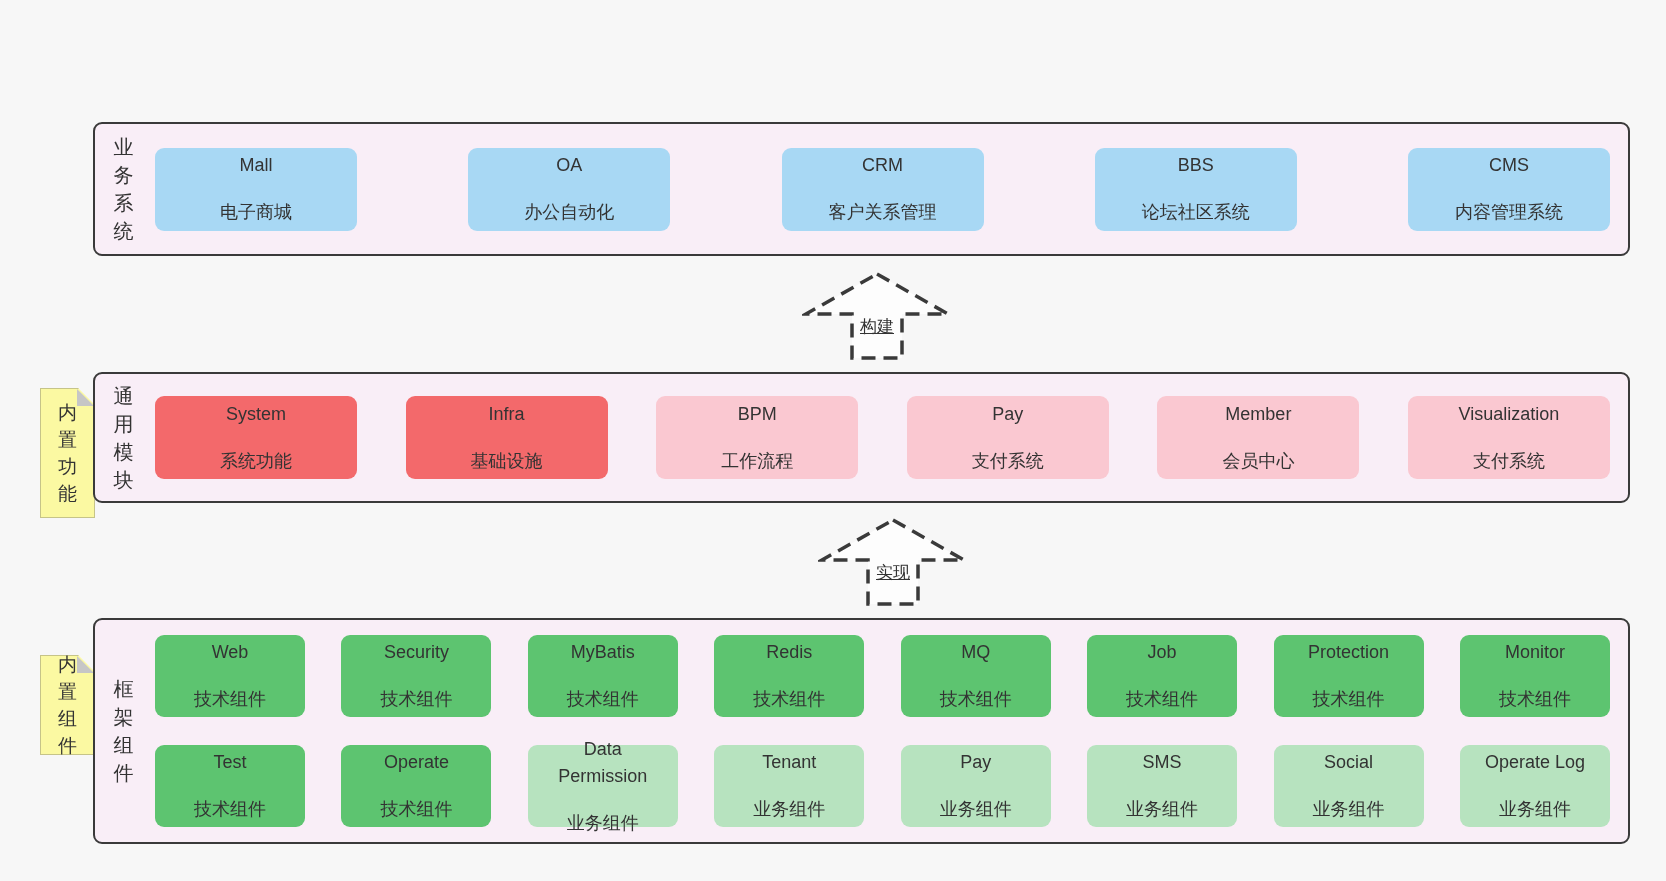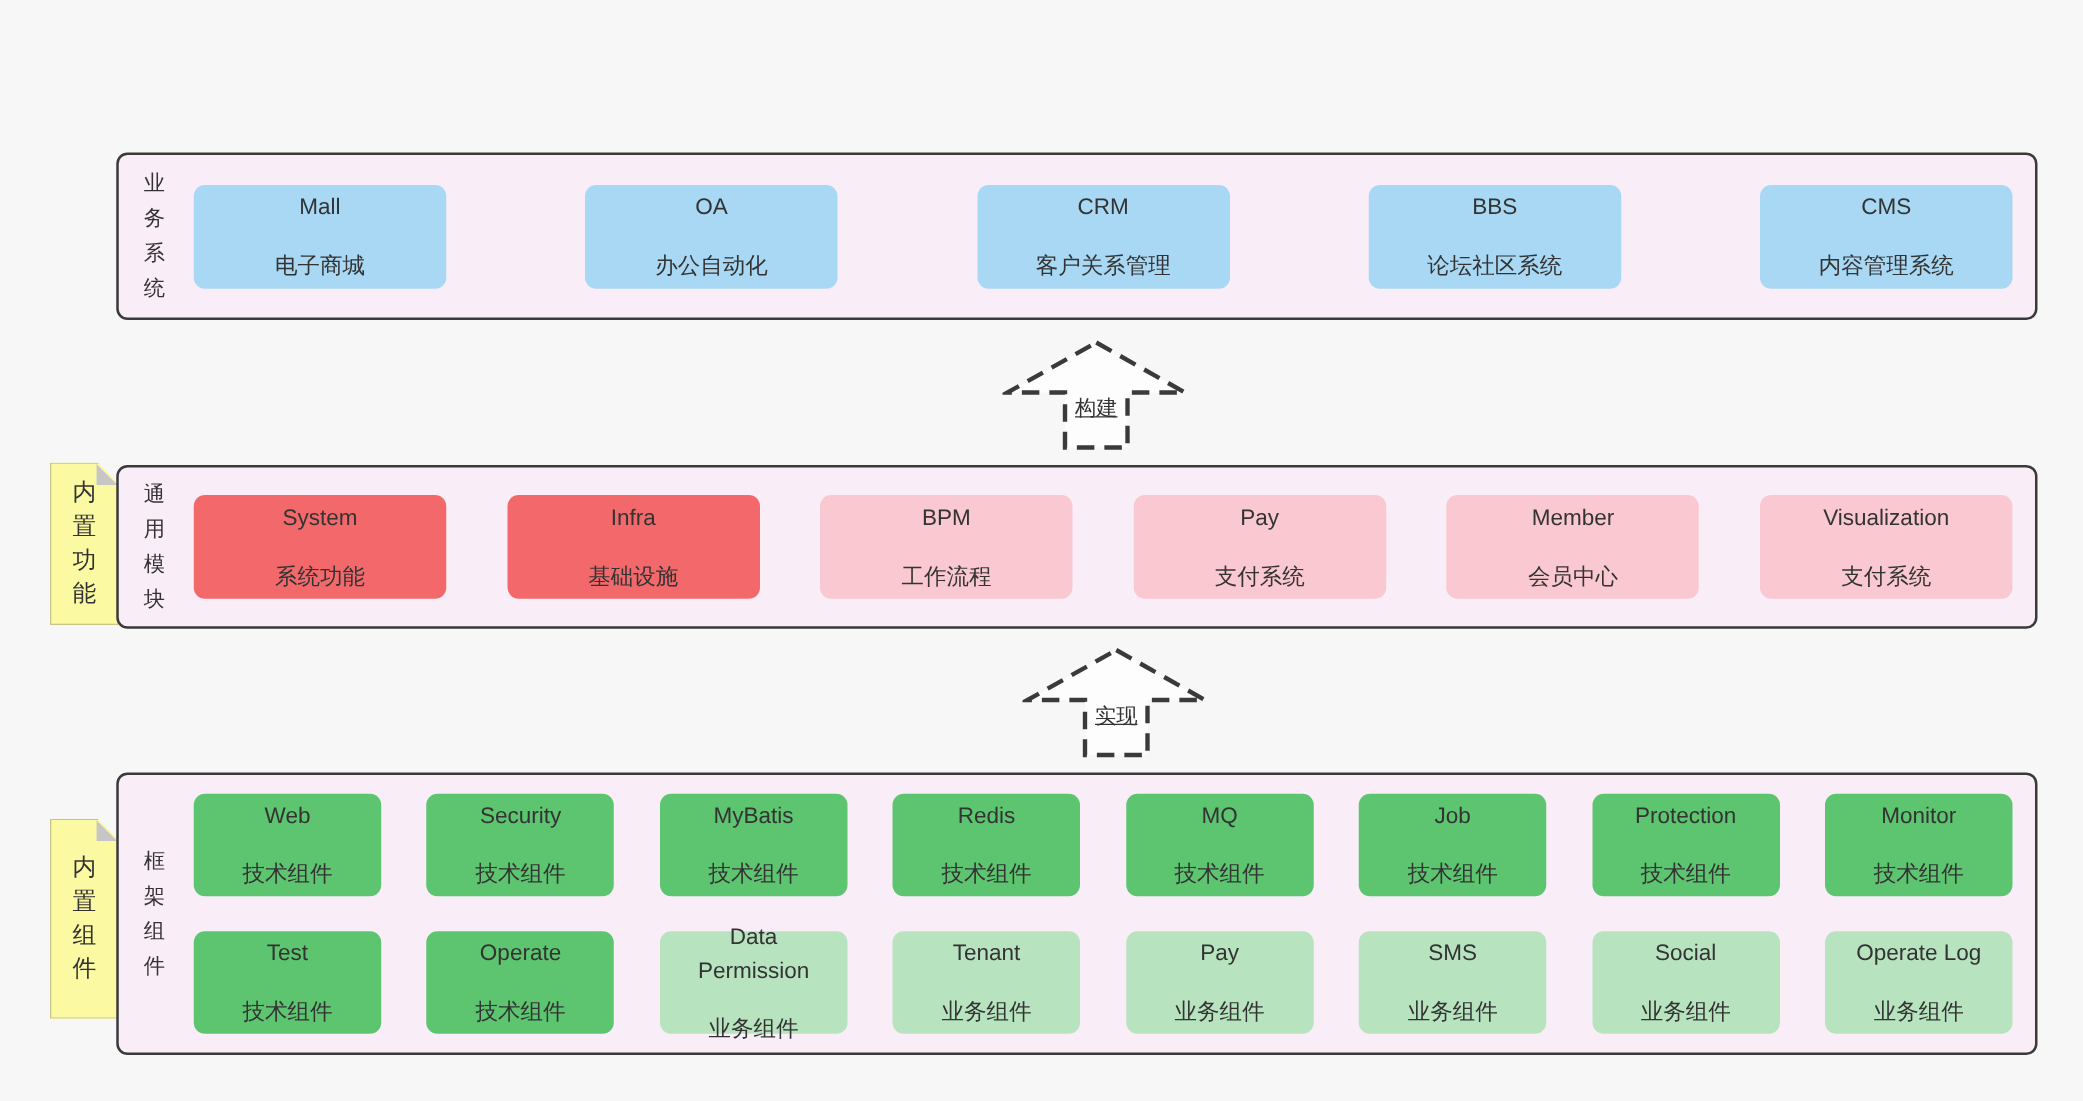--- a/index.html
+++ b/index.html
@@ -19,21 +19,21 @@
     display:flex;align-items:center;
     padding:0 18px 0 60px;
     z-index:2;
   }
   #layer1{top:122px;height:134px}
   #layer2{top:372px;height:131px}
   #layer3{top:618px;height:226px;flex-direction:column;justify-content:center;align-items:stretch}
 
   .layer-label{
     position:absolute;left:15px;top:50%;transform:translateY(-50%);
-    width:27px;font-size:17px;line-height:28px;text-align:center;
+    width:27px;font-size:20px;line-height:28px;text-align:center;
     word-break:break-all;color:var(--text,#333);
   }
 
   .boxes{flex:1;display:flex;justify-content:space-between;align-items:center;min-width:0}
   #layer3 .boxes{flex:0 0 auto}
   #layer3 .boxes.row2{margin-top:28px}
 
   .box{
     box-sizing:border-box;border-radius:9px;
     display:flex;flex-direction:column;justify-content:center;align-items:center;
@@ -51,22 +51,22 @@
 
   
   .note{
     position:absolute;left:40px;width:55px;box-sizing:border-box;
     background:var(--yellow,#fbf9a2);
     border:1px solid #c6c488;
     clip-path:polygon(0 0,calc(100% - 17px) 0,100% 17px,100% 100%,0 100%);
     display:flex;align-items:center;justify-content:center;
     z-index:1;
   }
-  #note1{top:370px;height:130px}
-  #note2{top:655px;height:160px}
+  #note1{top:388px;height:130px}
+  #note2{top:655px;height:100px}
   .fold{
     position:absolute;top:0;right:0;width:17px;height:17px;
     background:var(--fold,#c6c6c6);
     clip-path:polygon(0 0,100% 100%,0 100%);
   }
   .note-text{width:22px;font-size:19px;line-height:27px;text-align:center;word-break:break-all}
 
   
   .arrow{position:absolute;width:150px;height:92px;z-index:1}
   #arrow1{left:802px;top:270px}

